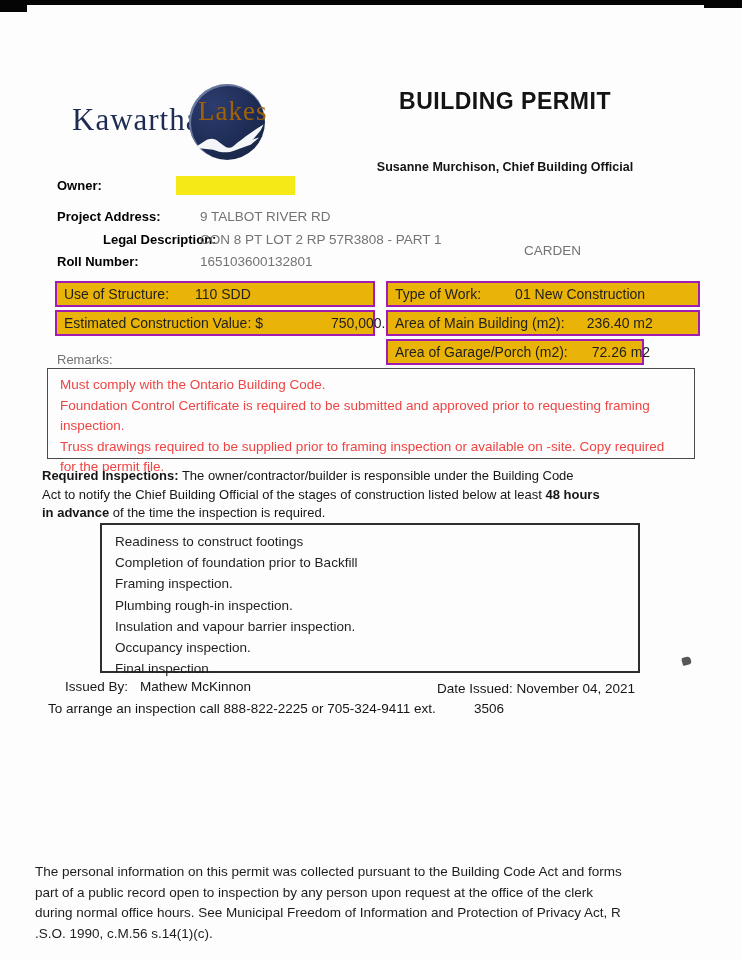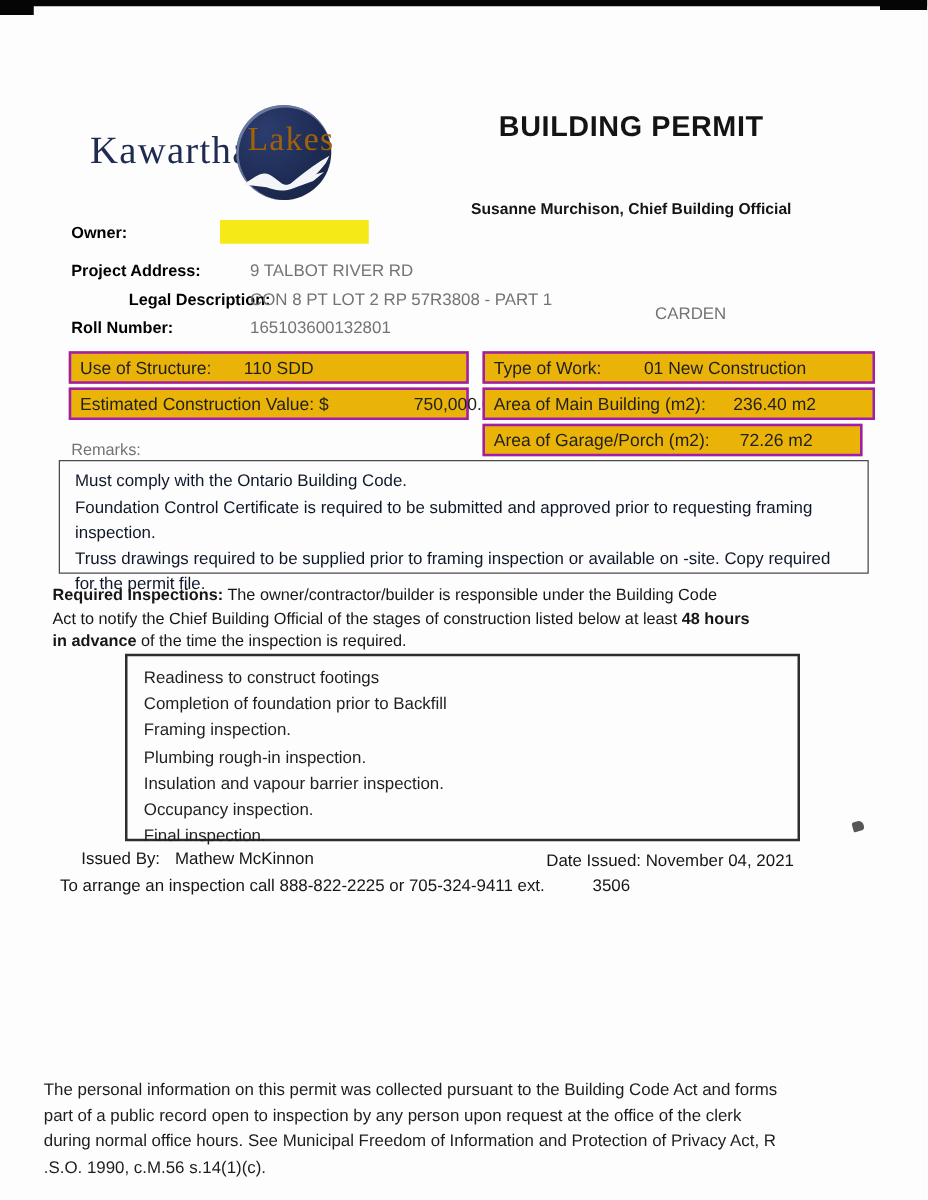--- a/index.html
+++ b/index.html
@@ -34,21 +34,21 @@
   .owner-highlight{position:absolute;left:176px;top:176px;width:119px;height:19px;background:#f6e918;}
   
   .ibox{position:absolute;border:2px solid #a21caf;background:#eab308;box-sizing:border-box;
     display:flex;align-items:center;font-size:14px;color:#1f1f1f;}
   .ibox .lbl{margin-left:7px;white-space:pre;}
   .ibox .val{white-space:pre;}
   
   .remarks-box{position:absolute;left:47px;top:368px;width:648px;height:91px;
     border:1.5px solid #4a4a4a;box-sizing:border-box;}
   .remarks-text{position:absolute;left:60px;top:375px;width:620px;font-size:13.5px;
-    line-height:20.5px;color:#0f172a;}
+    line-height:20.5px;color:#ef4444;}
   
   .req-para{position:absolute;left:42px;top:467px;width:580px;font-size:13px;
     line-height:18.5px;color:#161616;font-family:"Liberation Sans",sans-serif;}
   .req-para b{font-weight:bold;}
   .insp-box{position:absolute;left:100px;top:523px;width:540px;height:150px;
     border:2px solid #2e2e2e;box-sizing:border-box;}
   .insp-list{position:absolute;left:115px;top:531px;width:500px;font-size:13.5px;
     line-height:21.2px;color:#1f1f1f;}
   
   .issued-row{font-size:13.5px;color:#161616;}
@@ -103,21 +103,21 @@
     <span class="val" style="margin-left:34px;">01 New Construction</span>
   </div>
   <div class="ibox" style="left:55px;top:310px;width:320px;height:26px;gap:28px;">
     <span class="lbl">Estimated Construction Value: $</span>
     <span class="val" style="margin-left:40px;">750,000.00</span>
   </div>
   <div class="ibox" style="left:386px;top:310px;width:314px;height:26px;">
     <span class="lbl">Area of Main Building (m2):</span>
     <span class="val" style="margin-left:22px;">236.40 m2</span>
   </div>
-  <div class="ibox" style="left:386px;top:339px;width:304px;height:26px;">
+  <div class="ibox" style="left:386px;top:339px;width:258px;height:26px;">
     <span class="lbl">Area of Garage/Porch (m2):</span>
     <span class="val" style="margin-left:24px;">72.26 m2</span>
   </div>
 
   <div class="fvalue" style="left:57px;top:352px;font-size:13px;">Remarks:</div>
   <div class="remarks-box"></div>
   <div class="remarks-text">
     <div>Must comply with the Ontario Building Code.</div>
     <div>Foundation Control Certificate is required to be submitted and approved prior to requesting framing inspection.</div>
     <div>Truss drawings required to be supplied prior to framing inspection or available on -site.  Copy required for the permit file.</div>

